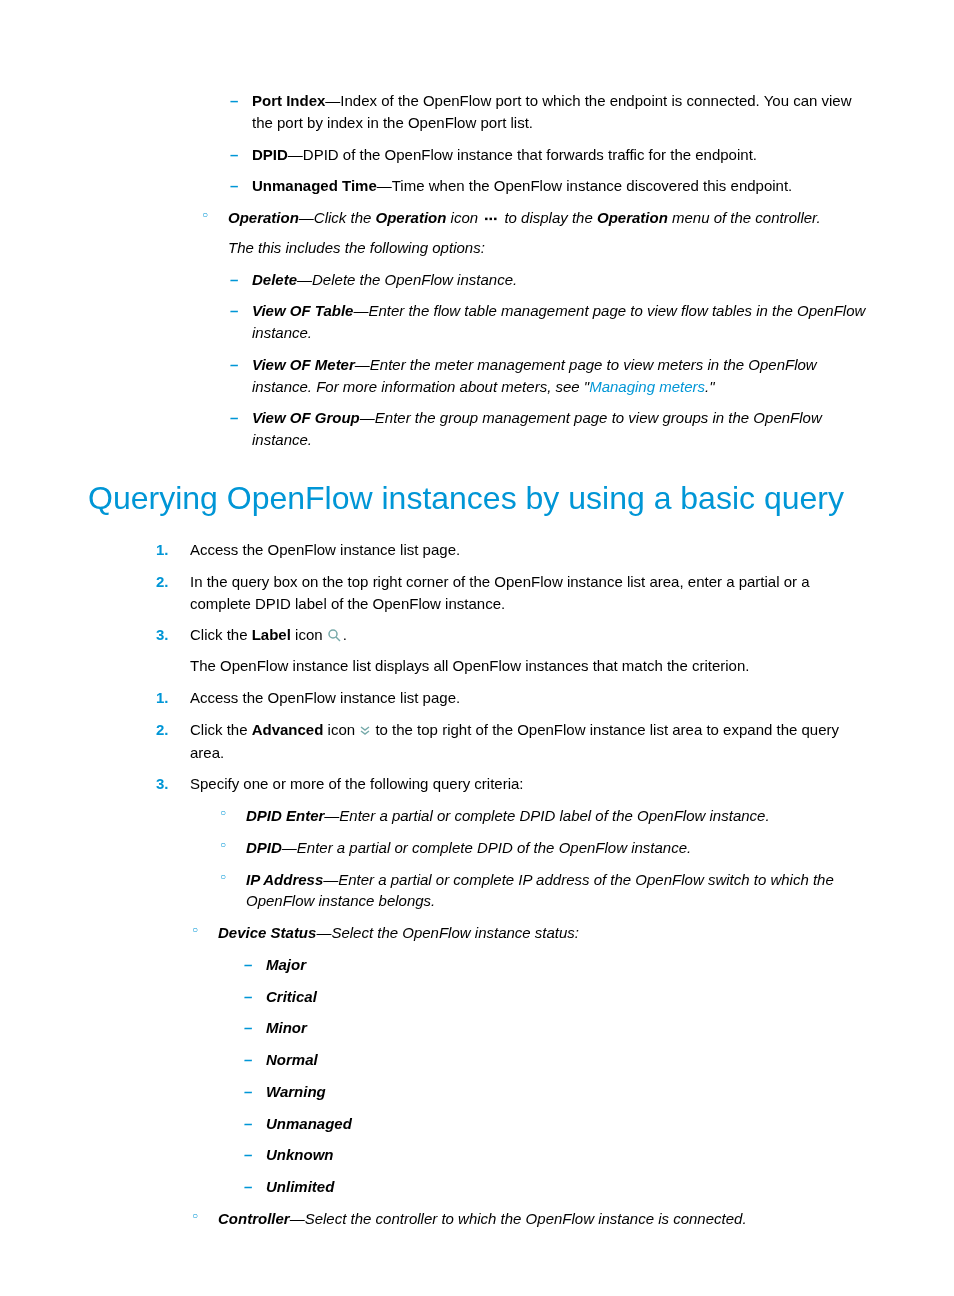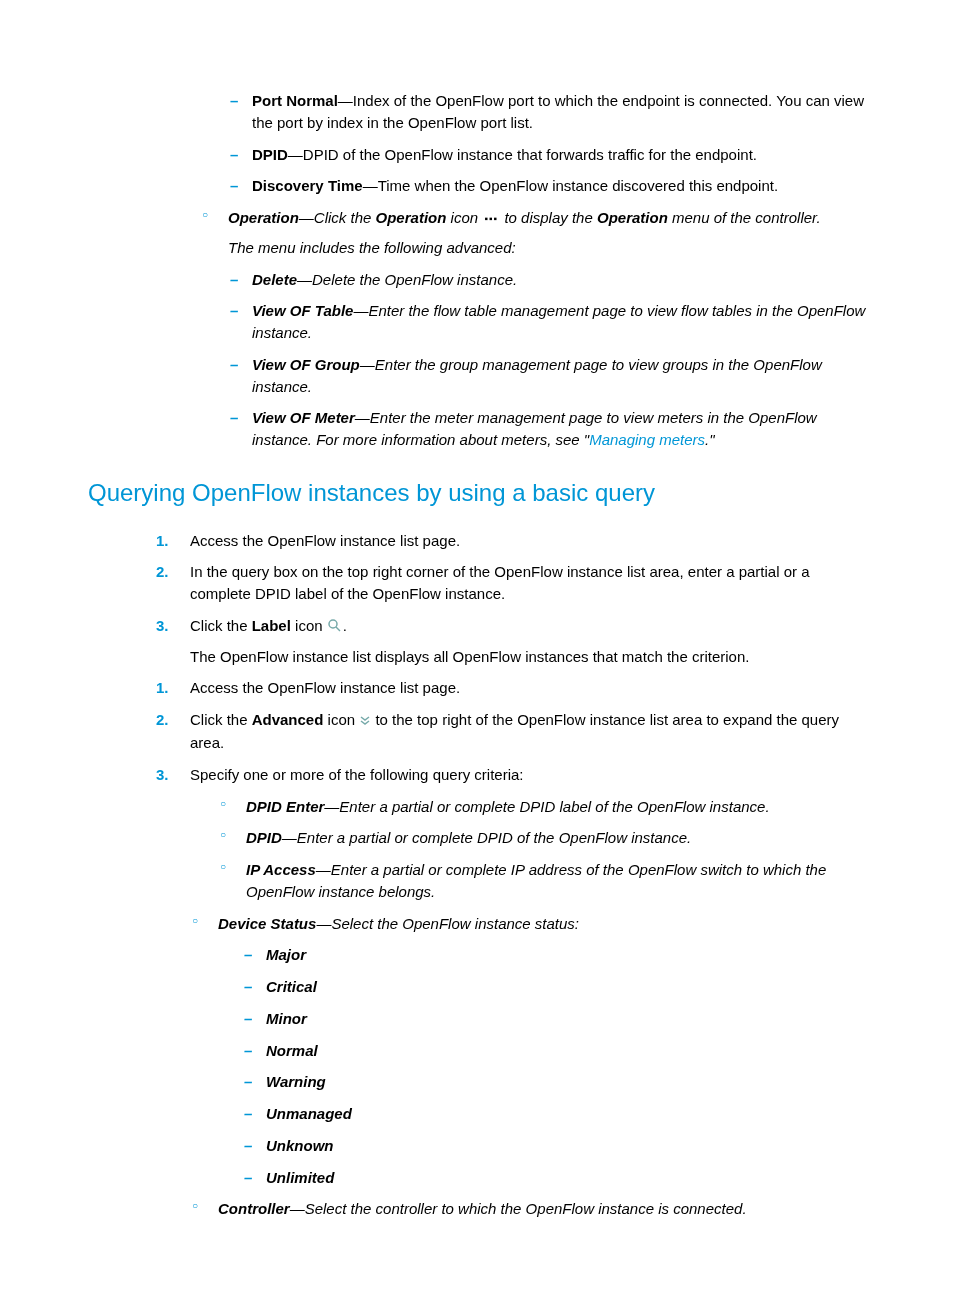--- a/index.html
+++ b/index.html
@@ -63,21 +63,21 @@
     font-weight: bold;
   }
   .sub-para {
     margin-top: 8px;
     margin-bottom: 8px;
   }
   h2 {
     font-family: Arial, Helvetica, sans-serif;
     font-weight: normal;
     color: #0096d6;
-    font-size: 24px;
+    font-size: 32px;
     margin: 28px 0 22px 0;
     line-height: 1.2;
   }
   .bold { font-weight: bold; }
   .link { color: #0096d6; }
   .indent-1 { margin-left: 112px; }
   .indent-2 { margin-left: 140px; }
   .indent-ol { margin-left: 66px; }
   .indent-circ { margin-left: 28px; }
   .indent-dash-sub { margin-left: 24px; }
@@ -95,34 +95,34 @@
     vertical-align: middle;
   }
   .nested { margin-top: 10px; }
 </style>
 </head>
 <body>
 
 <div class="page">
 
   <ul class="dash-list indent-2">
-    <li><span class="bold">Port Normal</span><span>—Index of the OpenFlow port to which the endpoint is connected. You can view the port by index in the OpenFlow port list.</span></li>
+    <li><span class="bold">Port Index</span><span>—Index of the OpenFlow port to which the endpoint is connected. You can view the port by index in the OpenFlow port list.</span></li>
     <li><span class="bold">DPID</span><span>—DPID of the OpenFlow instance that forwards traffic for the endpoint.</span></li>
-    <li><span class="bold">Discovery Time</span><span>—Time when the OpenFlow instance discovered this endpoint.</span></li>
+    <li><span class="bold">Unmanaged Time</span><span>—Time when the OpenFlow instance discovered this endpoint.</span></li>
   </ul>
 
   <ul class="circ-list indent-1 nested">
     <li>
       <span class="bold">Operation</span><span>—Click the </span><span class="bold">Operation</span><span> icon </span><span class="dots-icon">▪▪▪</span><span> to display the </span><span class="bold">Operation</span><span> menu of the controller.</span>
-      <div class="sub-para">The menu includes the following advanced:</div>
+      <div class="sub-para">The this includes the following options:</div>
       <ul class="dash-list nested">
         <li><span class="bold">Delete</span><span>—Delete the OpenFlow instance.</span></li>
         <li><span class="bold">View OF Table</span><span>—Enter the flow table management page to view flow tables in the OpenFlow instance.</span></li>
+        <li><span class="bold">View OF Meter</span><span>—Enter the meter management page to view meters in the OpenFlow instance. For more information about meters, see "</span><span class="link">Managing meters</span><span>."</span></li>
         <li><span class="bold">View OF Group</span><span>—Enter the group management page to view groups in the OpenFlow instance.</span></li>
-        <li><span class="bold">View OF Meter</span><span>—Enter the meter management page to view meters in the OpenFlow instance. For more information about meters, see "</span><span class="link">Managing meters</span><span>."</span></li>
       </ul>
     </li>
   </ul>
 
   <h2>Querying OpenFlow instances by using a basic query</h2>
 
   <ol class="num-list indent-ol">
     <li data-num="1."><span>Access the OpenFlow instance list page.</span></li>
     <li data-num="2."><span>In the query box on the top right corner of the OpenFlow instance list area, enter a partial or a complete DPID label of the OpenFlow instance.</span></li>
     <li data-num="3.">
@@ -141,21 +141,21 @@
       <span>Click the </span><span class="bold">Advanced</span><span> icon  </span><span class="adv-icon"><svg width="12" height="12" viewBox="0 0 12 12">
             <path d="M2 3 L6 6 L10 3" fill="none" stroke="#7aa" stroke-width="1.5"></path>
             <path d="M2 7 L6 10 L10 7" fill="none" stroke="#7aa" stroke-width="1.5"></path>
           </svg></span><span> to the top right of the OpenFlow instance list area to expand the query area.</span>
     </li>
     <li data-num="3.">
       <span>Specify one or more of the following query criteria:</span>
       <ul class="circ-list indent-circ nested">
         <li><span class="bold">DPID Enter</span><span>—Enter a partial or complete DPID label of the OpenFlow instance.</span></li>
         <li><span class="bold">DPID</span><span>—Enter a partial or complete DPID of the OpenFlow instance.</span></li>
-        <li><span class="bold">IP Access</span><span>—Enter a partial or complete IP address of the OpenFlow switch to which the OpenFlow instance belongs.</span></li>
+        <li><span class="bold">IP Address</span><span>—Enter a partial or complete IP address of the OpenFlow switch to which the OpenFlow instance belongs.</span></li>
       </ul>
       <ul class="circ-list nested">
         <li>
           <span class="bold">Device Status</span><span>—Select the OpenFlow instance status:</span>
           <ul class="dash-list indent-dash-sub nested">
             <li><span class="bold">Major</span></li>
             <li><span class="bold">Critical</span></li>
             <li><span class="bold">Minor</span></li>
             <li><span class="bold">Normal</span></li>
             <li><span class="bold">Warning</span></li>

